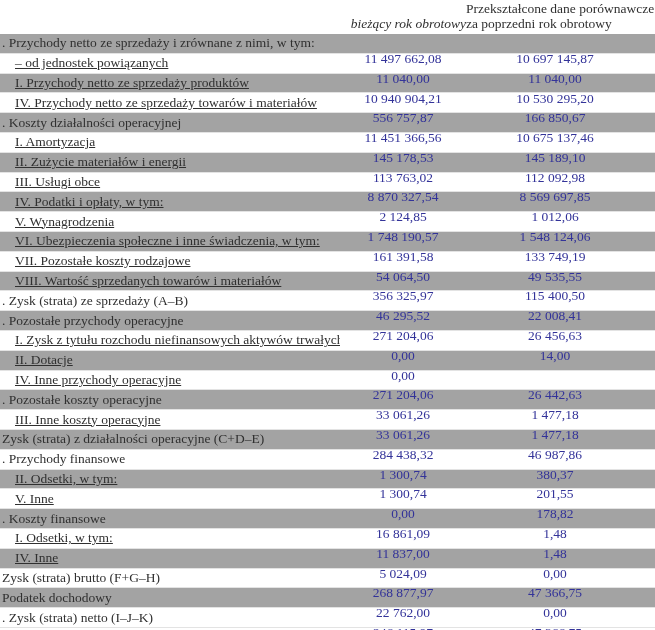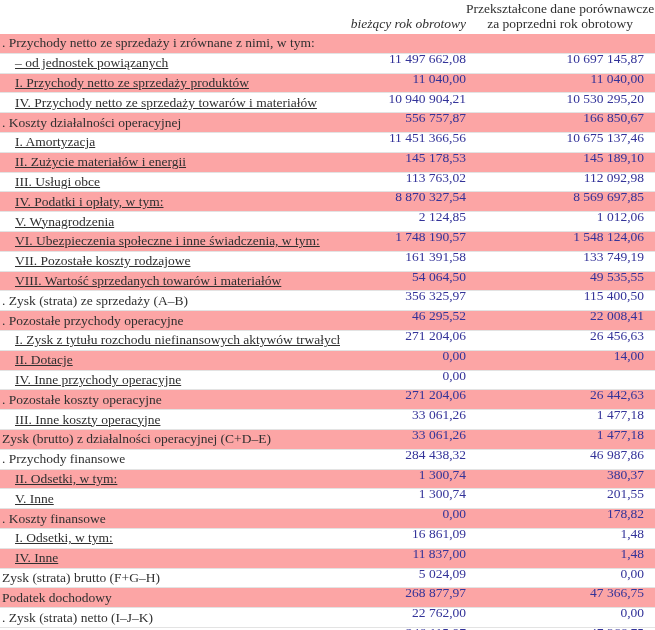--- a/index.html
+++ b/index.html
@@ -24,45 +24,45 @@
   }
   .thead .h-label { flex: 0 0 340px; }
   .thead .h-current {
     flex: 0 0 126px;
     text-align: right;
     white-space: nowrap;
     font-style: italic;
   }
   .thead .h-previous {
     flex: 1 1 auto;
-    text-align: center;
+    text-align: left;
     padding-right: 2px;
     white-space: nowrap;
   }
 
   
   .row {
     display: flex;
     height: 19.8px;
     align-items: center;
     border-bottom: 1px solid #e3e3e3;
     font-size: 13.5px;
   }
-  .row.stripe { background: #fca5a5; }
+  .row.stripe { background: #a3a3a3; }
   .cell-label {
     flex: 0 0 340px;
     color: #303030;
     white-space: nowrap;
     overflow: hidden;
     padding-left: 2px;
   }
   .row.lvl1 .cell-label { padding-left: 15px; text-decoration: underline; }
   .cell-num {
     color: #333399;
-    text-align: right;
+    text-align: center;
     white-space: nowrap;
     margin-top: 31px;
   }
   .cell-current { flex: 0 0 126px; }
   .cell-previous { flex: 1 1 auto; padding-right: 11px; }
 </style>
 </head>
 <body>
 
 <div class="fin-table">
@@ -189,21 +189,21 @@
     <div class="cell-num cell-previous">1 477,18</div>
   </div>
 
   <div class="row lvl1">
     <div class="cell-label">III. Inne koszty operacyjne</div>
     <div class="cell-num cell-current">33 061,26</div>
     <div class="cell-num cell-previous">1 477,18</div>
   </div>
 
   <div class="row stripe">
-    <div class="cell-label">Zysk (brutto) z działalności operacyjnej (C+D–E)</div>
+    <div class="cell-label">Zysk (strata) z działalności operacyjne (C+D–E)</div>
     <div class="cell-num cell-current">284 438,32</div>
     <div class="cell-num cell-previous">46 987,86</div>
   </div>
 
   <div class="row">
     <div class="cell-label">. Przychody finansowe</div>
     <div class="cell-num cell-current">1 300,74</div>
     <div class="cell-num cell-previous">380,37</div>
   </div>
 

